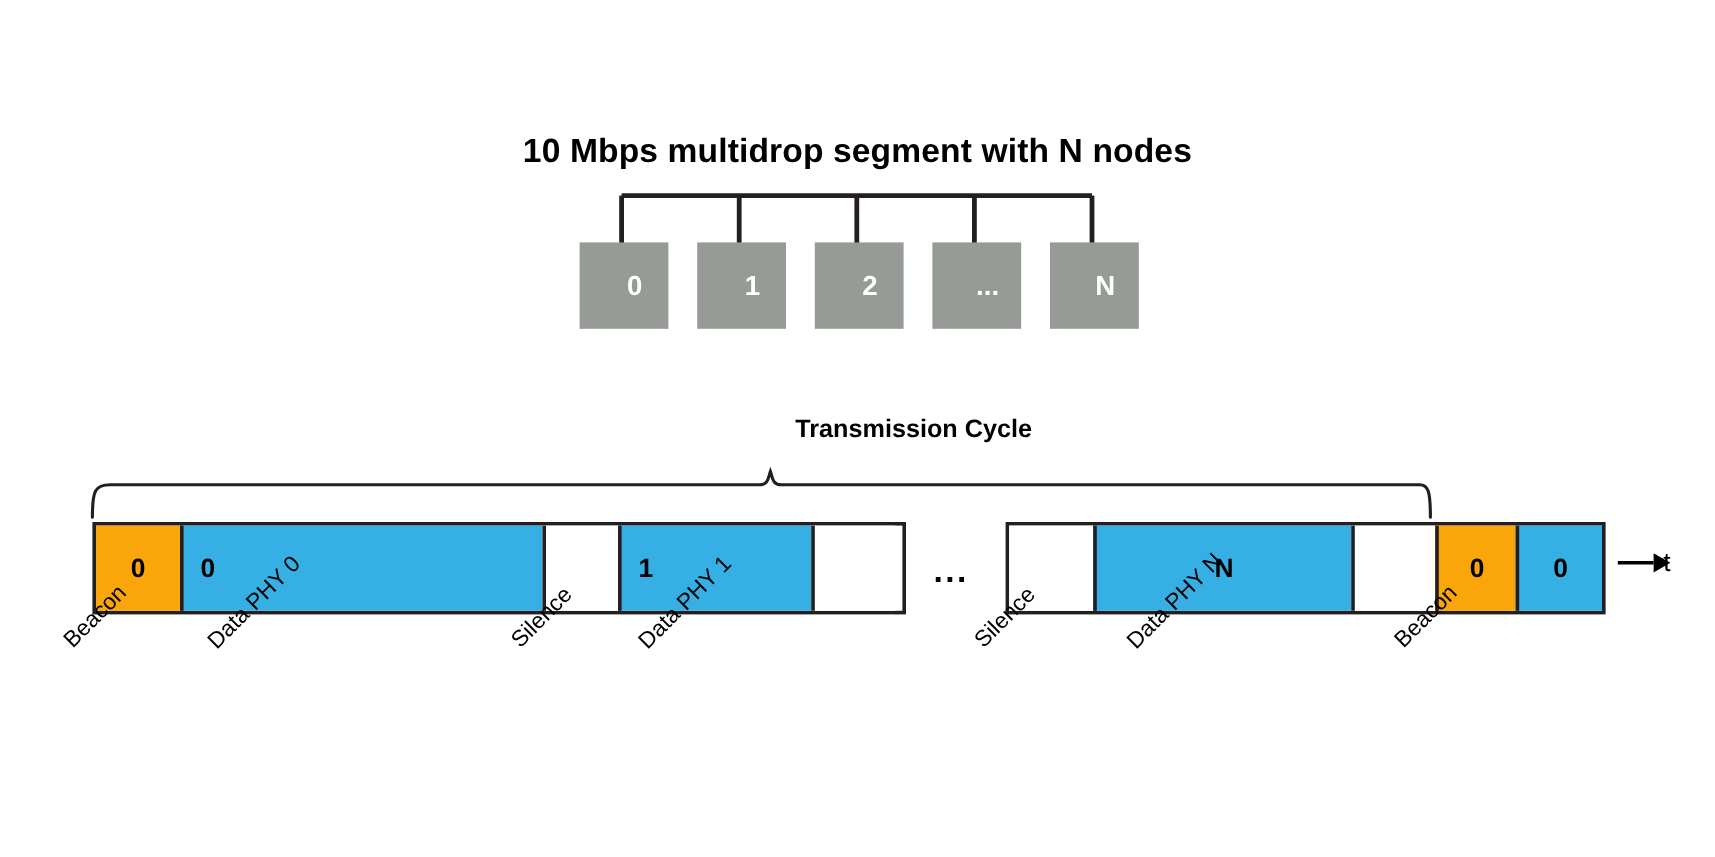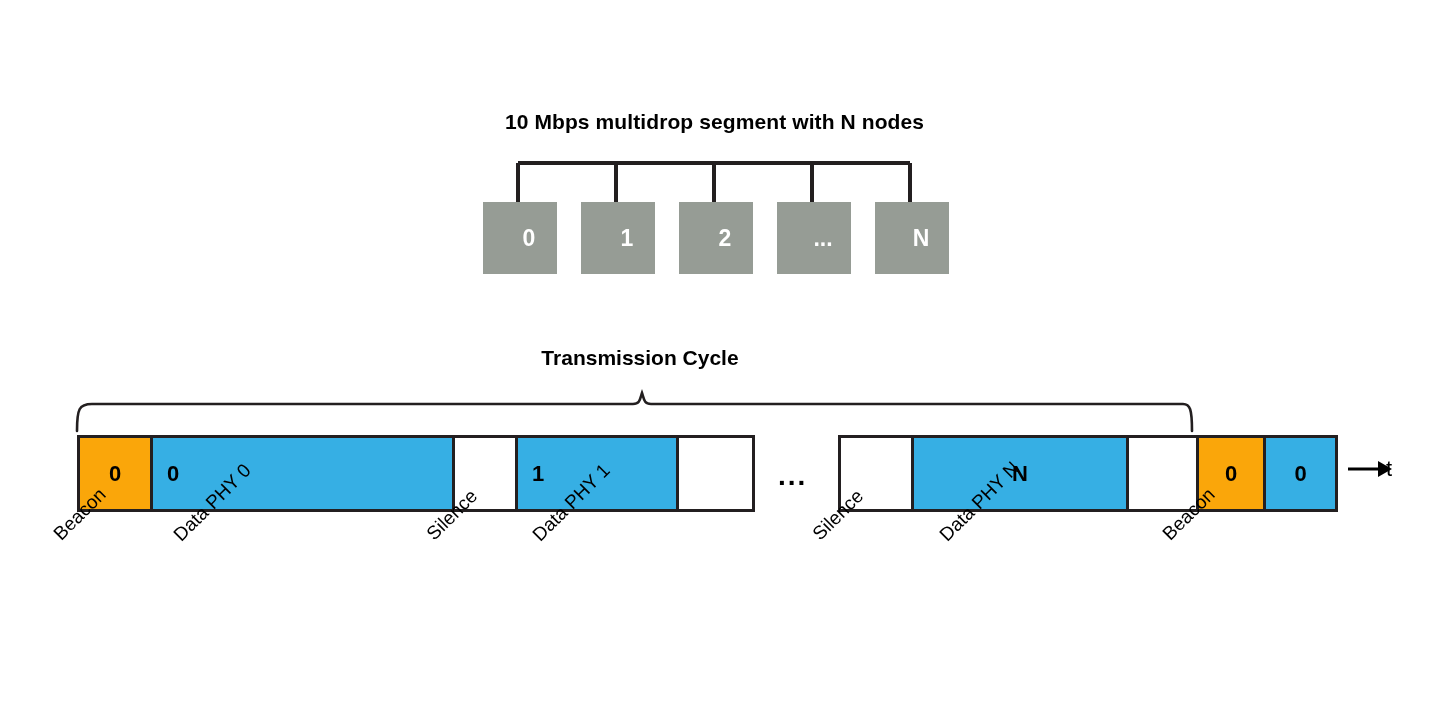--- a/index.html
+++ b/index.html
@@ -19,21 +19,21 @@
     overflow: hidden;
   }
 
   
   .seg-title {
     position: absolute;
     left: 0;
     top: 110px;
     width: 1429px;
     text-align: center;
-    font-size: 21px;
+    font-size: 28px;
     font-weight: bold;
     letter-spacing: 0.1px;
     white-space: nowrap;
   }
   .bus-svg {
     position: absolute;
     left: 470px;
     top: 150px;
   }
   .node-box {
@@ -54,21 +54,21 @@
     transform: translateX(9px);
     line-height: 1;
   }
 
   
   .cycle-title {
     position: absolute;
     left: 420px;
     top: 346px;
     width: 440px;
-    text-align: center;
+    text-align: right;
     font-size: 21px;
     font-weight: bold;
     white-space: nowrap;
   }
   .brace-svg {
     position: absolute;
     left: 70px;
     top: 385px;
   }
 

